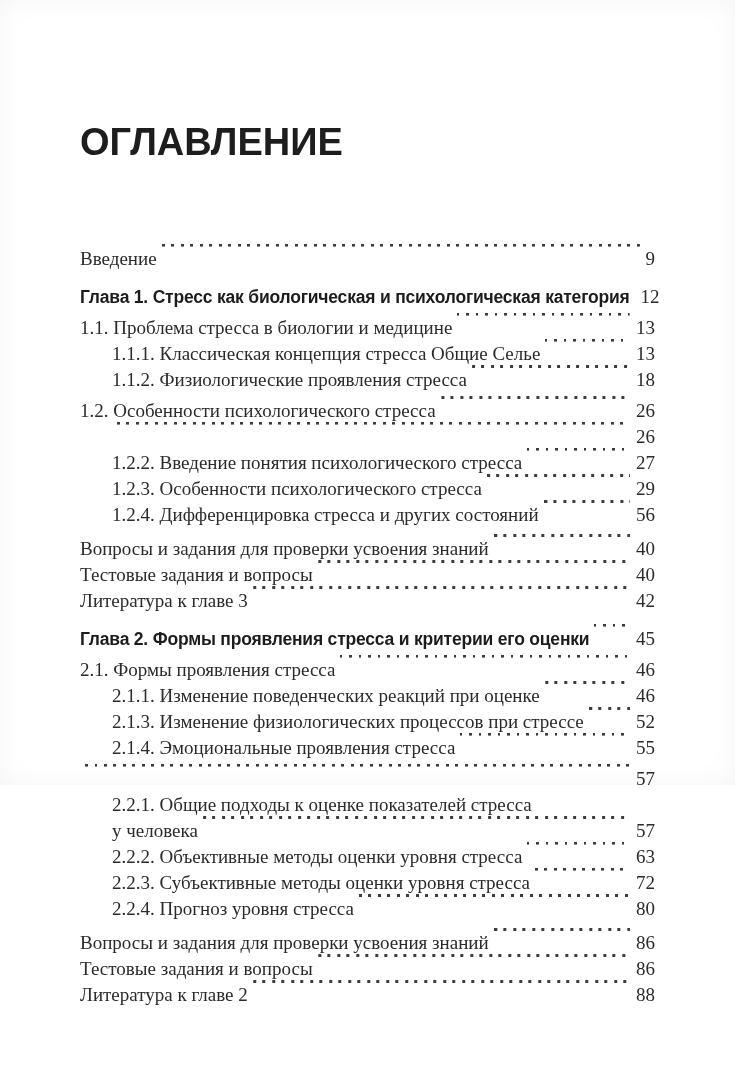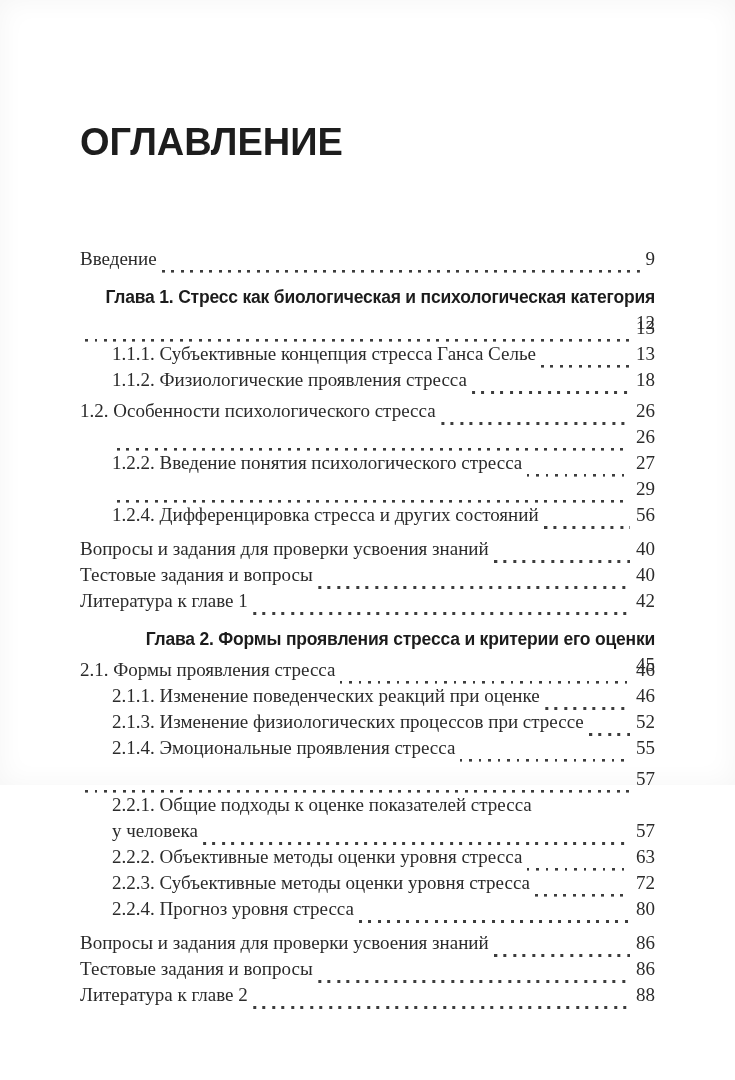--- a/index.html
+++ b/index.html
@@ -29,32 +29,32 @@
     font-size: 38px;
     line-height: 40px;
     letter-spacing: 0px;
     color: #1d1d1d;
   }
   .toc-list {
     margin-top: 84px;
   }
   .toc-row {
     display: flex;
-    align-items: flex-end;
+    align-items: flex-start;
     height: 26px;
     font-family: "Liberation Serif", "DejaVu Serif", serif;
     font-size: 19px;
     line-height: 26px;
     color: #2b2b2b;
     white-space: nowrap;
   }
   .toc-row.indent {
     padding-left: 32px;
   }
-  .toc-row.gap-large  { margin-top: 12px; flex-direction: column; }
+  .toc-row.gap-large  { margin-top: 12px; }
   .toc-row.gap-medium { margin-top: 8px; }
   .toc-row.gap-small  { margin-top: 5px; }
   .toc-row.chapter .toc-text {
     font-family: "Liberation Sans", "DejaVu Sans", sans-serif;
     font-weight: 700;
     font-size: 17.5px;
     letter-spacing: -0.2px;
     color: #1c1c1c;
   }
   .toc-text {
@@ -97,25 +97,26 @@
     <span class="toc-text">Введение</span>
     <span class="toc-leader"></span>
     <span class="toc-page">9</span>
   </div>
       <div class="toc-row chapter gap-large">
     <span class="toc-text">Глава 1. Стресс как биологическая и психологическая категория</span>
     <span class="toc-leader"></span>
     <span class="toc-page">12</span>
   </div>
       <div class="toc-row gap-small">
+    <span class="toc-text">1.1. Проблема стресса в биологии и медицине</span>
     <span class="toc-leader"></span>
     <span class="toc-page">13</span>
   </div>
       <div class="toc-row indent">
-    <span class="toc-text">1.1.1. Субъективные концепция стресса Ганса Селье</span>
+    <span class="toc-text">1.1.1. Классическая концепция стресса Общие Селье</span>
     <span class="toc-leader"></span>
     <span class="toc-page">13</span>
   </div>
       <div class="toc-row indent">
     <span class="toc-text">1.1.2. Физиологические проявления стресса</span>
     <span class="toc-leader"></span>
     <span class="toc-page">18</span>
   </div>
       <div class="toc-row gap-small">
     <span class="toc-text">1.2. Особенности психологического стресса</span>
@@ -125,40 +126,41 @@
       <div class="toc-row indent">
     <span class="toc-leader"></span>
     <span class="toc-page">26</span>
   </div>
       <div class="toc-row indent">
     <span class="toc-text">1.2.2. Введение понятия психологического стресса</span>
     <span class="toc-leader"></span>
     <span class="toc-page">27</span>
   </div>
       <div class="toc-row indent">
+    <span class="toc-text">1.2.3. Особенности психологического стресса</span>
     <span class="toc-leader"></span>
     <span class="toc-page">29</span>
   </div>
       <div class="toc-row indent">
     <span class="toc-text">1.2.4. Дифференцировка стресса и других состояний</span>
     <span class="toc-leader"></span>
     <span class="toc-page">56</span>
   </div>
       <div class="toc-row gap-medium">
     <span class="toc-text">Вопросы и задания для проверки усвоения знаний</span>
     <span class="toc-leader"></span>
     <span class="toc-page">40</span>
   </div>
       <div class="toc-row">
     <span class="toc-text">Тестовые задания и вопросы</span>
     <span class="toc-leader"></span>
     <span class="toc-page">40</span>
   </div>
       <div class="toc-row">
-    <span class="toc-text">Литература к главе 1</span>
+    <span class="toc-text">Литература к главе 3</span>
     <span class="toc-leader"></span>
     <span class="toc-page">42</span>
   </div>
       <div class="toc-row chapter gap-large">
     <span class="toc-text">Глава 2. Формы проявления стресса и критерии его оценки</span>
     <span class="toc-leader"></span>
     <span class="toc-page">45</span>
   </div>
       <div class="toc-row gap-small">
     <span class="toc-text">2.1. Формы проявления стресса</span>

